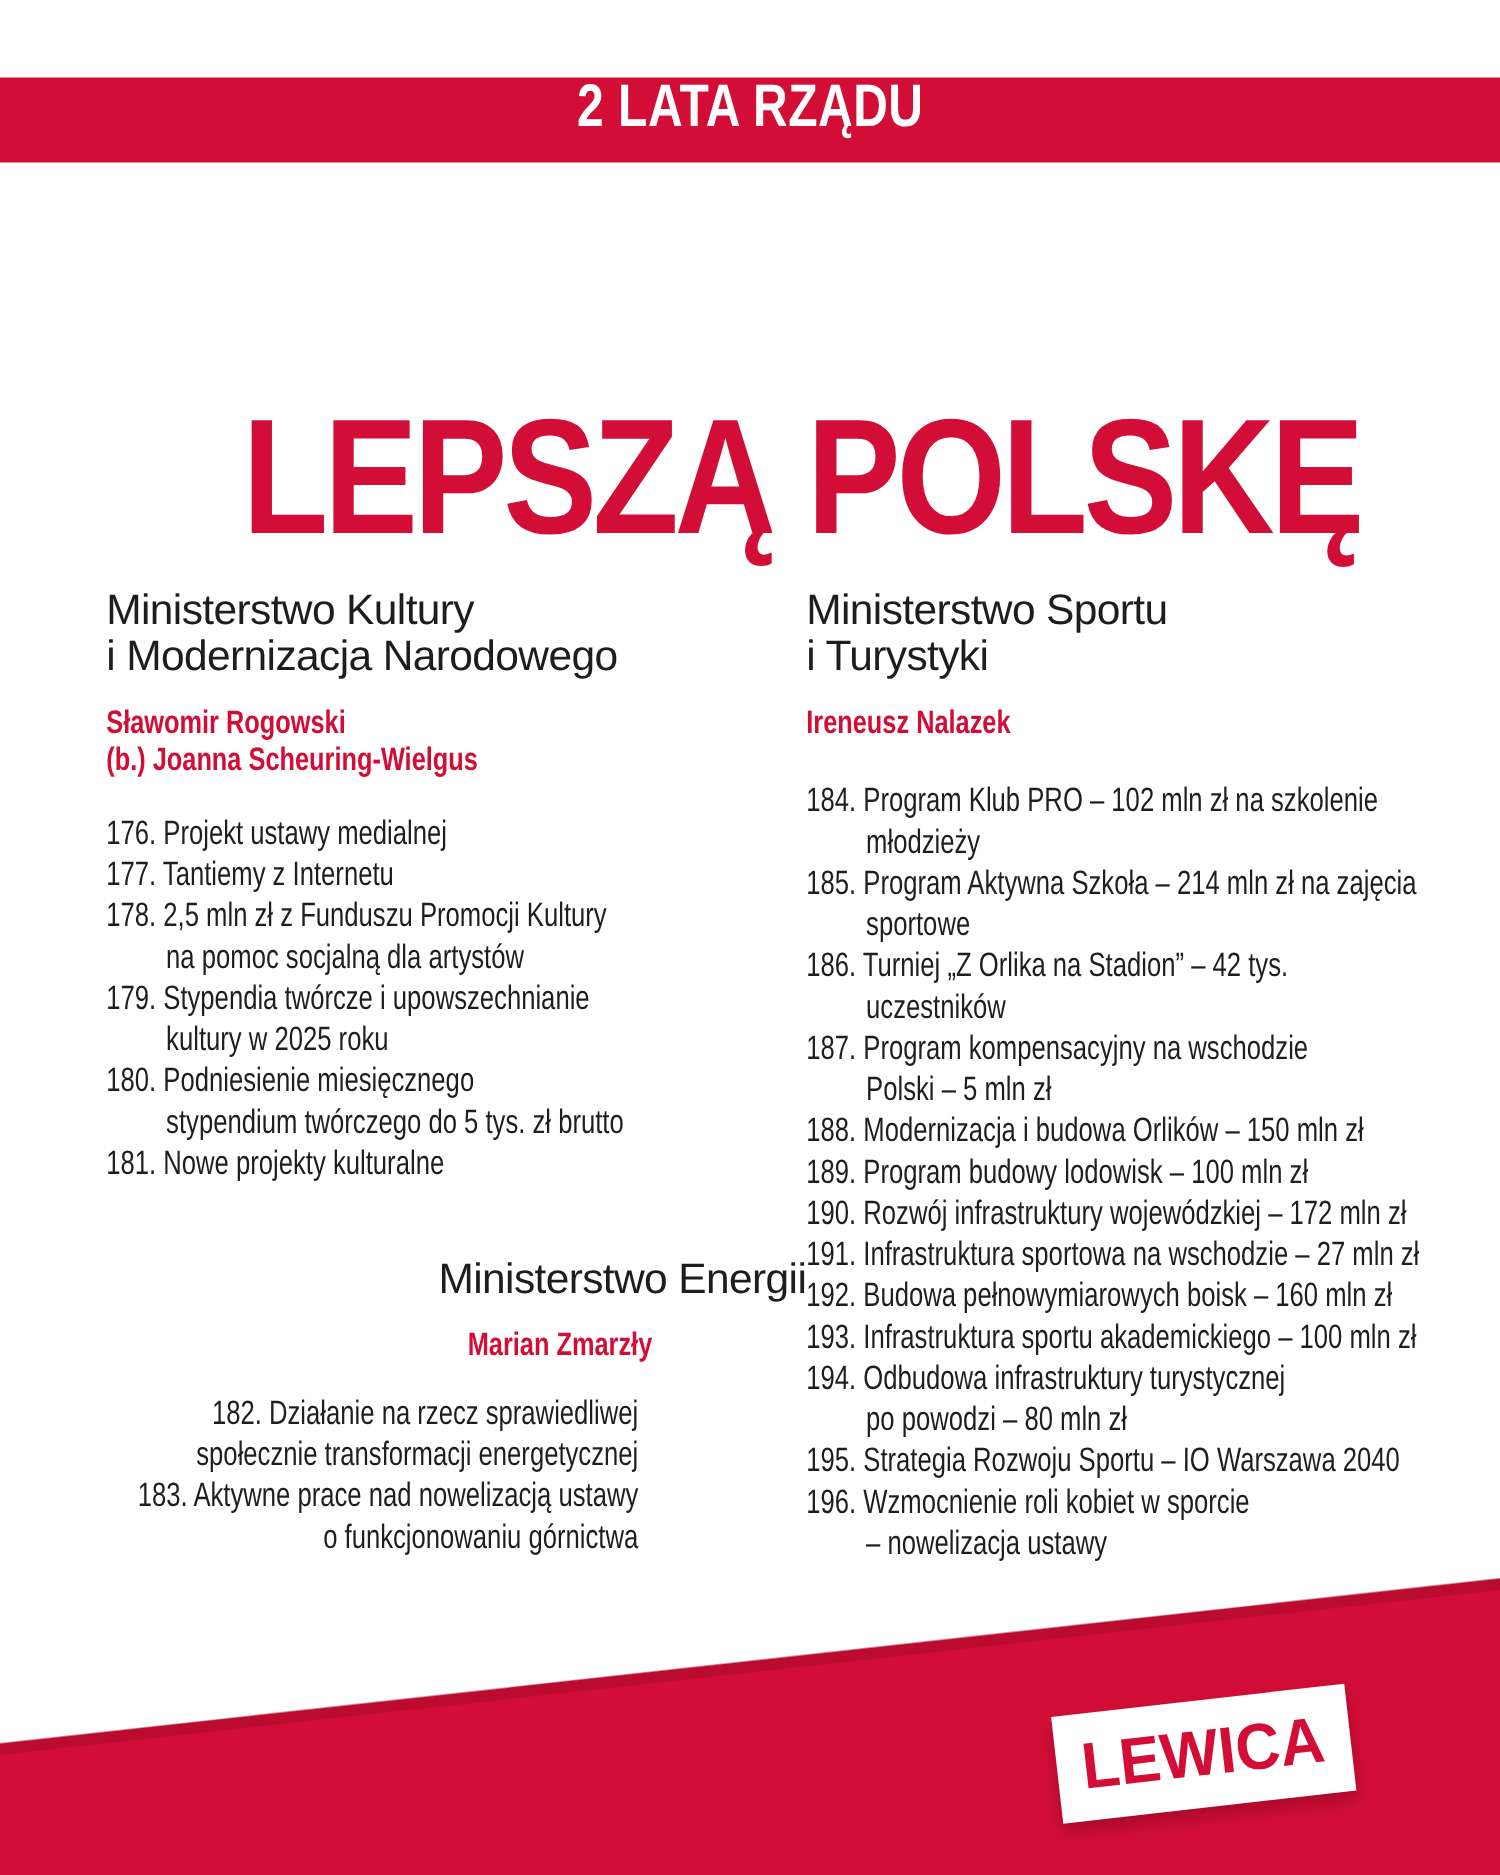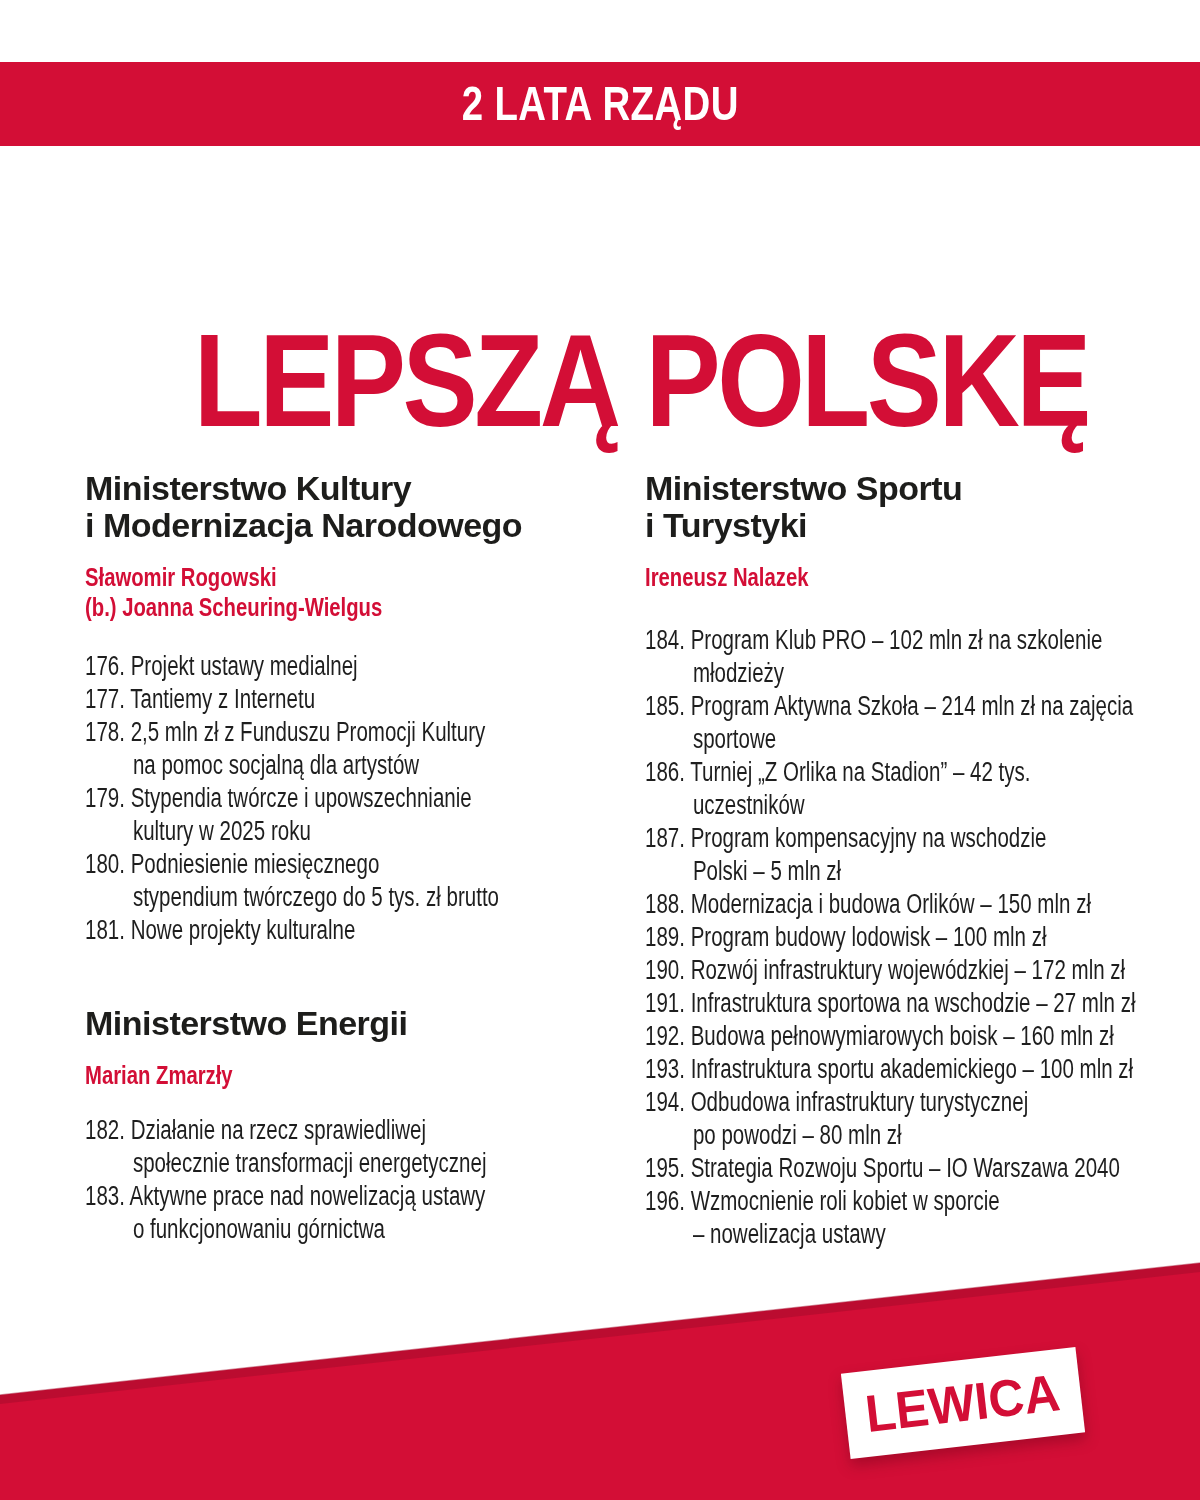--- a/index.html
+++ b/index.html
@@ -12,23 +12,23 @@
   .page{
     position:relative;
     width:1200px;height:1500px;
     background:#ffffff;
     overflow:hidden;
     font-family:"Liberation Sans", sans-serif;
   }
 
   
   .banner{
-    position:absolute;top:62px;left:0;width:1200px;height:84px;
+    position:absolute;top:62px;left:0;width:1200px;height:68px;
     background:var(--red);
-    display:flex;align-items:center;justify-content:center;
+    display:flex;align-items:flex-start;justify-content:center;
   }
   .banner-label{
     color:#ffffff;font-weight:bold;font-size:48px;line-height:48px;
     letter-spacing:0.5px;white-space:nowrap;
     transform:scaleX(0.80);
   }
 
   
   .title{
     position:absolute;left:0;width:1200px;text-align:center;
@@ -39,35 +39,35 @@
   .title1 .inner{font-size:196px;line-height:170px;letter-spacing:-6px;transform:scaleX(0.92);}
   .title2{top:321px;margin-left:41px;}
   .title2 .inner{font-size:131px;line-height:120px;letter-spacing:-4px;transform:scaleX(0.86);}
 
   
   .col{position:absolute;top:470px;width:560px;}
   .col-left{left:85px;}
   .col-right{left:645px;}
 
   .section-heading{
-    margin:0;font-size:34px;line-height:37px;font-weight:bold;
+    margin:0;font-size:34px;line-height:37px;font-weight:normal;
     color:var(--ink);letter-spacing:-0.5px;
   }
   .ministers{
     margin-top:18px;color:var(--red);font-weight:bold;
     font-size:26px;line-height:30px;white-space:nowrap;
     transform:scaleX(0.78);transform-origin:left top;
   }
   .plist{
     margin-top:28px;font-size:27px;line-height:33px;color:var(--body-ink);
     transform:scaleX(0.76);transform-origin:left top;
   }
   .plist .line{white-space:nowrap;}
   .plist .cont{padding-left:63px;}
-  .section-energy{margin-top:58px;}
+  .section-energy{margin-top:58px;text-align:right;}
   .section-energy .plist{margin-top:24px;}
   .col-right .plist{margin-top:32px;}
 
   
   .band{
     position:absolute;inset:0;background:var(--red);
     clip-path:polygon(0 93%, 100% 84.2%, 100% 100%, 0 100%);
   }
   .band-edge{
     position:absolute;inset:0;background:var(--red-dark);opacity:.45;

